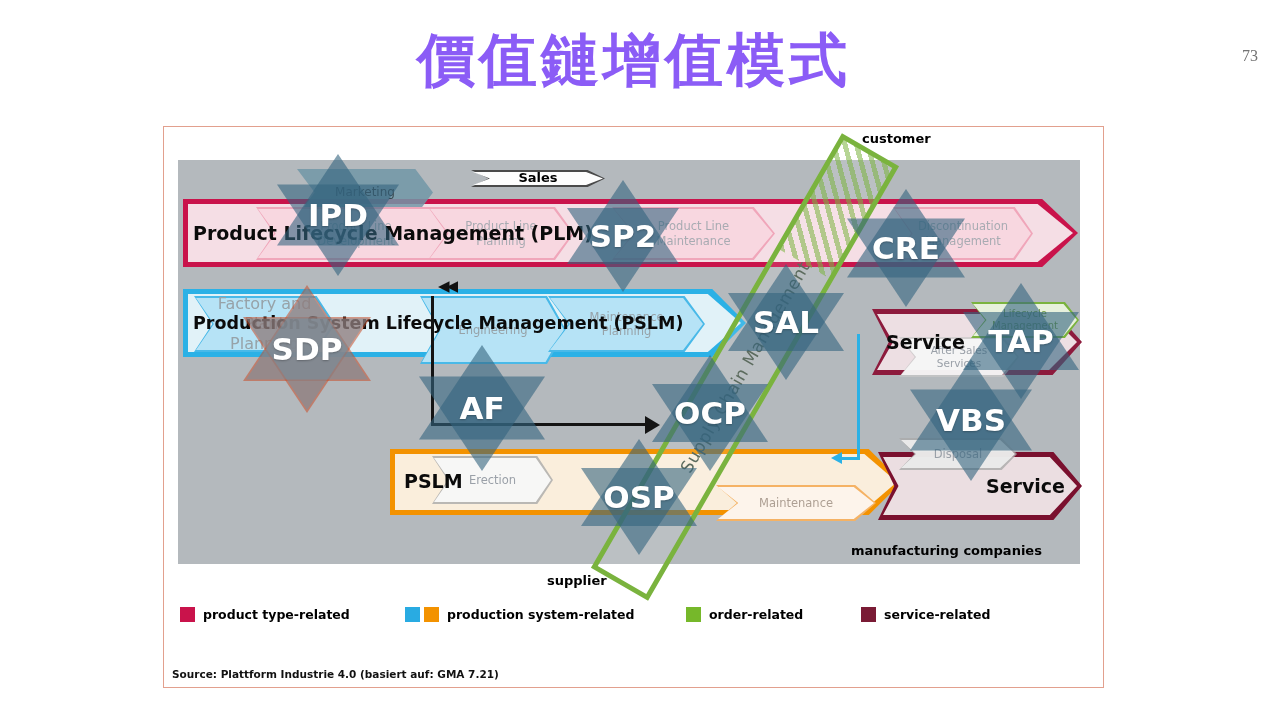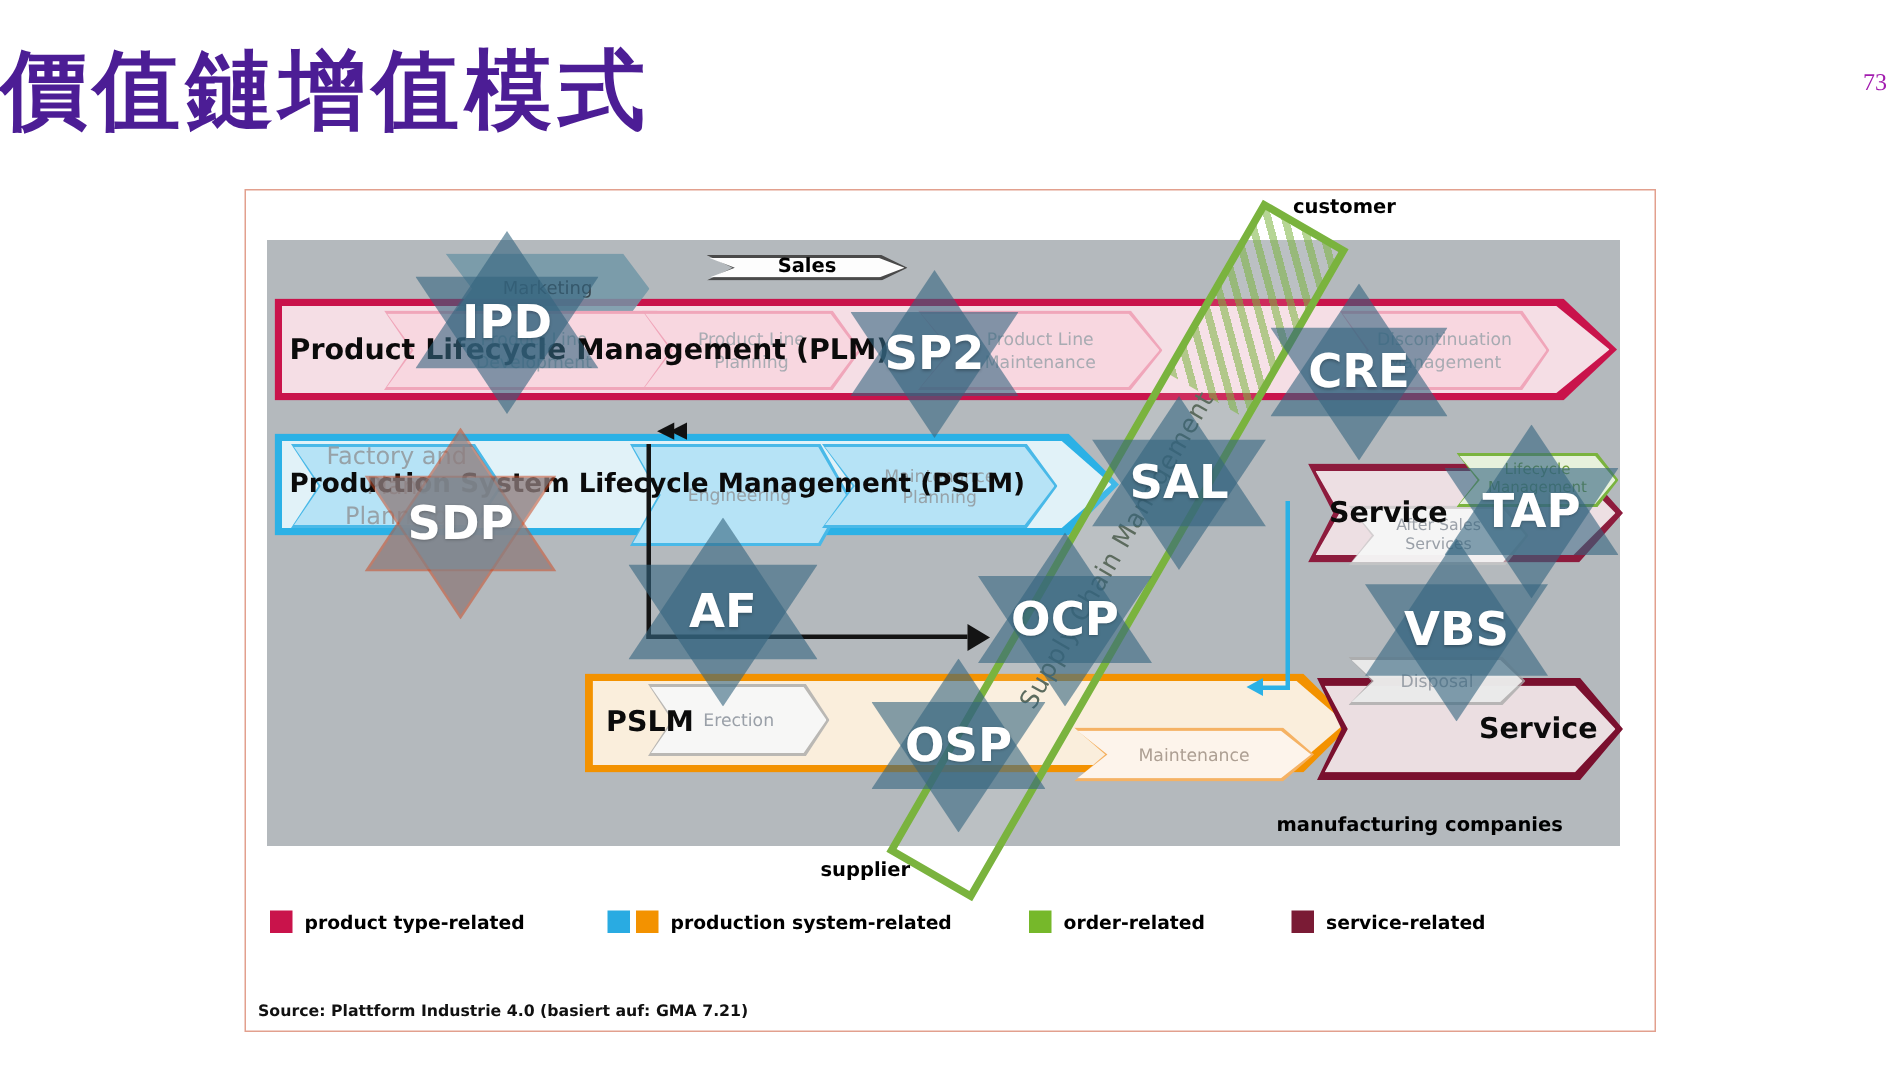--- a/index.html
+++ b/index.html
@@ -1,20 +1,20 @@
 <!DOCTYPE html>
 <html><head>
 <meta charset="utf-8">
 <style>
   *{margin:0;padding:0;box-sizing:border-box}
   html,body{width:1268px;height:714px;background:#fff;font-family:"DejaVu Sans",sans-serif;overflow:hidden}
   .slide{position:absolute;left:0;top:0;width:1268px;height:714px;background:#fff}
 
-  .title{position:absolute;top:22px;left:0;width:1268px;text-align:left;font-size:58px;font-weight:700;color:#4c1d95;letter-spacing:4px;z-index:8}
-  .pagenum{position:absolute;top:47px;right:10px;font-family:"Liberation Serif",serif;font-size:16px;color:#a21caf;z-index:8}
+  .title{position:absolute;top:22px;left:0;width:1268px;text-align:center;font-size:58px;font-weight:700;color:#8b5cf6;letter-spacing:4px;z-index:8}
+  .pagenum{position:absolute;top:47px;right:10px;font-family:"Liberation Serif",serif;font-size:16px;color:#737373;z-index:8}
 
   .frame{position:absolute;left:163px;top:126px;width:941px;height:562px;border:1px solid #e2a08e;background:#fff;z-index:0}
   .panel{position:absolute;left:178px;top:160px;width:902px;height:404px;background:#b4b9bd;z-index:1}
 
   .ctx{position:absolute;font-size:13px;font-weight:700;color:#000;z-index:7}
 
   
   .band{position:absolute;z-index:2;--tip:95%;--notch:0%}
   .band .bb,.band .bf{position:absolute;display:block;clip-path:polygon(0% 0%,var(--tip) 0%,100% 50%,var(--tip) 100%,0% 100%,var(--notch) 50%)}
   .band .bb{inset:0;background:var(--bc)}

